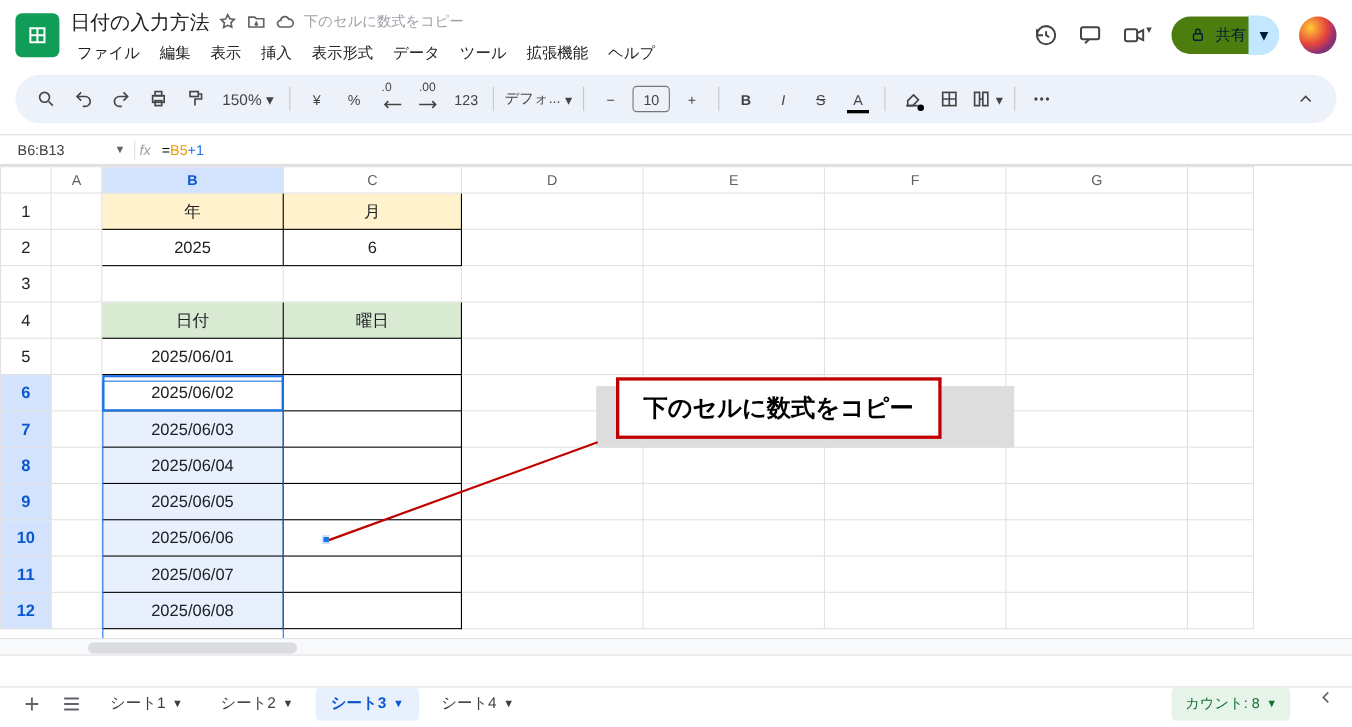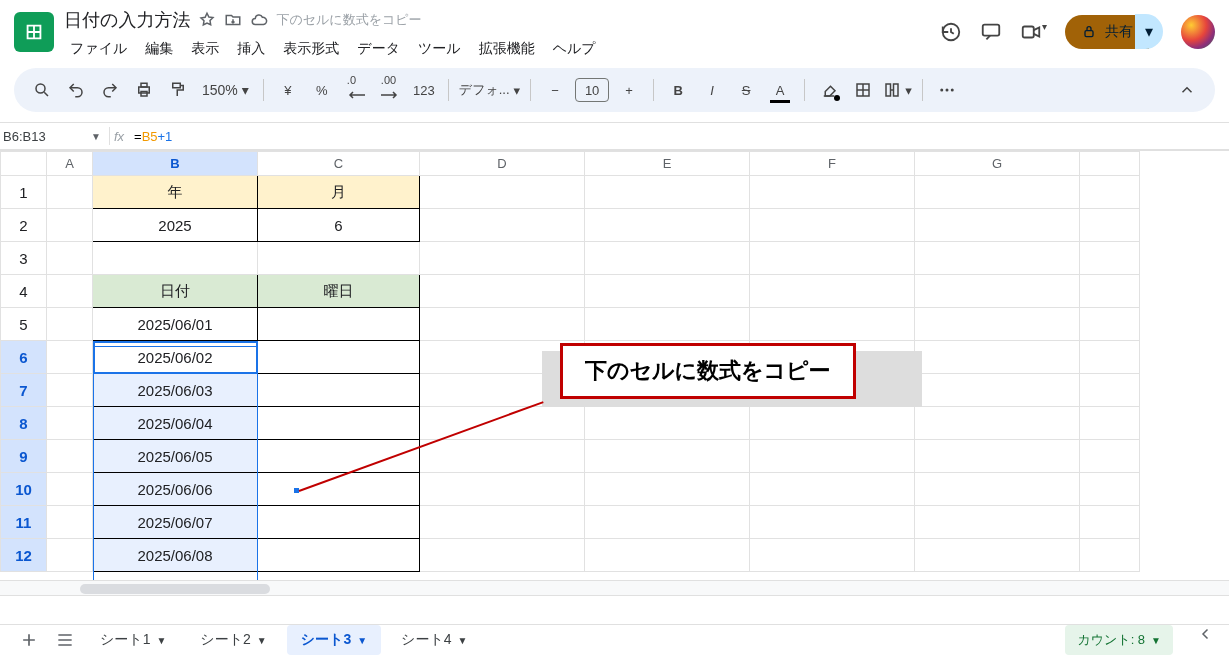--- a/index.html
+++ b/index.html
@@ -13,39 +13,39 @@
   .title-row { display: flex; align-items: center; gap: 8px; }
   .doc-title { font-size: 18px; color: #202124; }
   .title-icon { color: #5f6368; cursor: pointer; display:inline-flex; align-items:center;}
   .title-icon svg { width: 18px; height: 18px; }
   .saved-text { font-size: 13px; color: #9aa0a6; }
   .menu-row { display: flex; gap: 6px; margin-top: 4px; }
   .menu-item { font-size: 14px; color: #202124; padding: 4px 6px; border-radius: 4px; cursor: pointer; }
   .header-right { margin-left: auto; display: flex; align-items: center; gap: 18px; margin-top: 6px; }
   .hr-icon { color: #444; cursor:pointer; display:inline-flex; }
   .hr-icon svg { width: 22px; height: 22px; }
-  .share-btn { display: flex; align-items: center; background: #a16207; border-radius: 30px 0 0 30px; padding: 8px 16px; gap:8px; cursor:pointer; font-size:14px; color:#001d35;}
+  .share-btn { display: flex; align-items: center; background: #4d7c0f; border-radius: 30px 0 0 30px; padding: 8px 16px; gap:8px; cursor:pointer; font-size:14px; color:#001d35;}
   .share-caret { background:#c2e7ff; border-radius:0 30px 30px 0; padding:8px 10px; margin-left:-16px; cursor:pointer; color:#001d35;}
   .share-wrap { display:flex; align-items:center; gap:2px;}
   .avatar { width: 34px; height: 34px; border-radius: 50%; background: radial-gradient(circle at 30% 30%, #ffcc33, #e6443c 45%, #8b2e7b 70%, #2e7b46); }
 
   
   .toolbar { margin: 6px 14px 0 14px; background: #edf2fa; border-radius: 26px; height: 44px; display: flex; align-items: center; padding: 0 14px; gap: 6px; color:#444;}
   .tb-btn { display:inline-flex; align-items:center; justify-content:center; min-width:28px; height:30px; border-radius:4px; cursor:pointer; font-size:13px; color:#444; gap:4px;}
   .tb-btn svg { width:18px; height:18px; }
   .tb-sep { width:1px; height:22px; background:#c7c7c7; margin:0 4px;}
   .zoom { font-size:14px; padding:0 4px; }
   .font-size-box { border:1px solid #747775; border-radius:4px; width:34px; height:24px; display:flex; align-items:center; justify-content:center; font-size:13px;}
   .tb-right { margin-left:auto; }
   .text-color-btn { position:relative; }
   .text-color-underline { position:absolute; bottom:2px; left:4px; right:4px; height:3px; background:#000; }
   .fill-dot { width:6px; height:6px; background:#000; border-radius:50%; position:absolute; bottom:4px; right:3px;}
 
   
-  .formula-bar-row { display:flex; align-items:center; border-bottom:1px solid #e0e0e0; border-top:1px solid #e0e0e0; margin-top:10px; height:28px; padding-left:3px;}
+  .formula-bar-row { display:flex; align-items:center; border-bottom:1px solid #e0e0e0; border-top:1px solid #e0e0e0; margin-top:10px; height:28px; padding-left:16px;}
   .name-box { width:80px; font-size:13px; color:#3c4043; border:none; outline:none; background:transparent;}
   .name-caret { color:#5f6368; margin:0 8px; font-size:10px;}
   .fx { font-style:italic; color:#9aa0a6; font-size:13px; margin:0 10px 0 4px; }
   .formula { font-size:13px; }
   .formula .ref { color:#f29900; }
   .formula .op { color:#1a73e8; }
 
   
   .grid-wrap { position:relative; overflow:hidden; border-top:1px solid #e0e0e0;}
   .grid { border-collapse:collapse; table-layout:fixed; }

